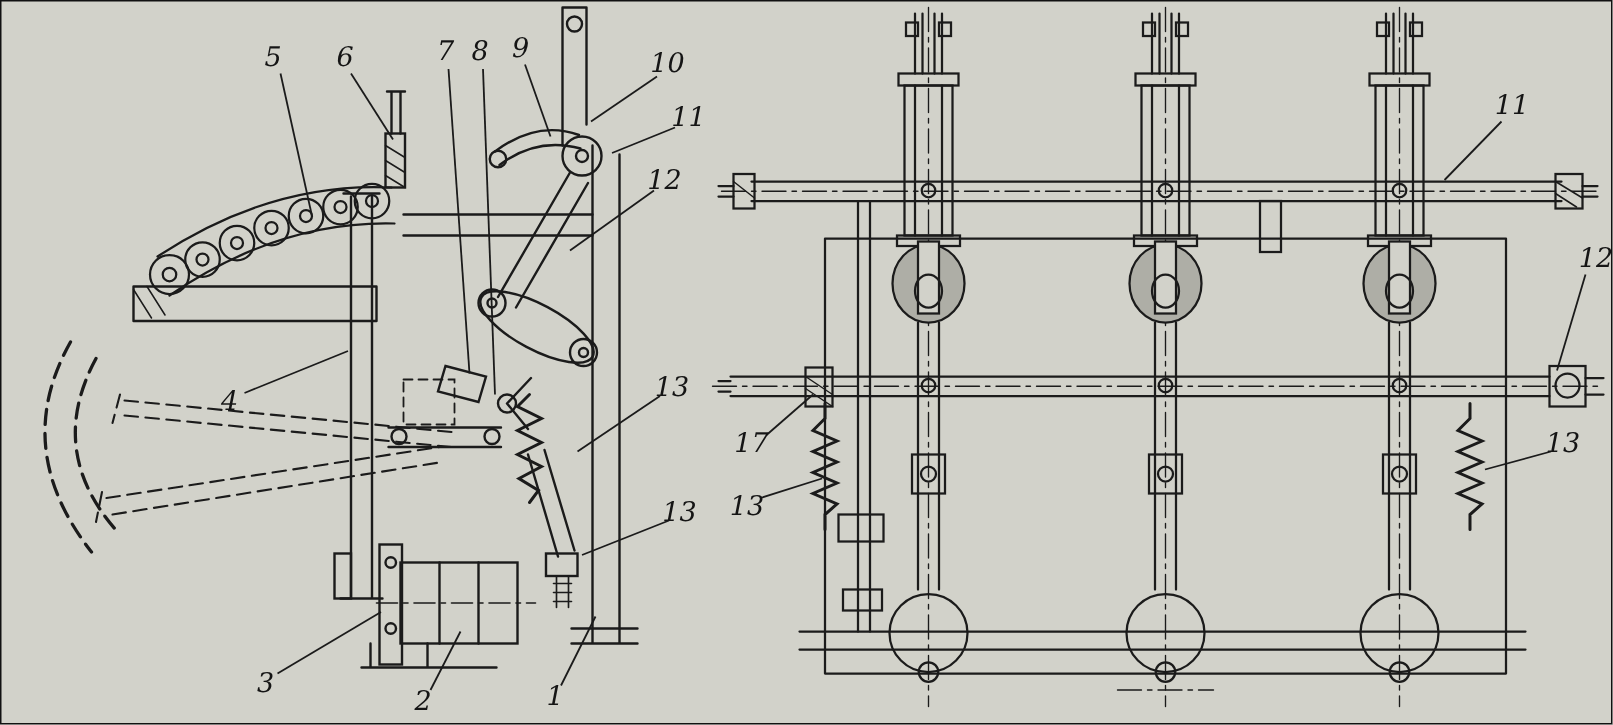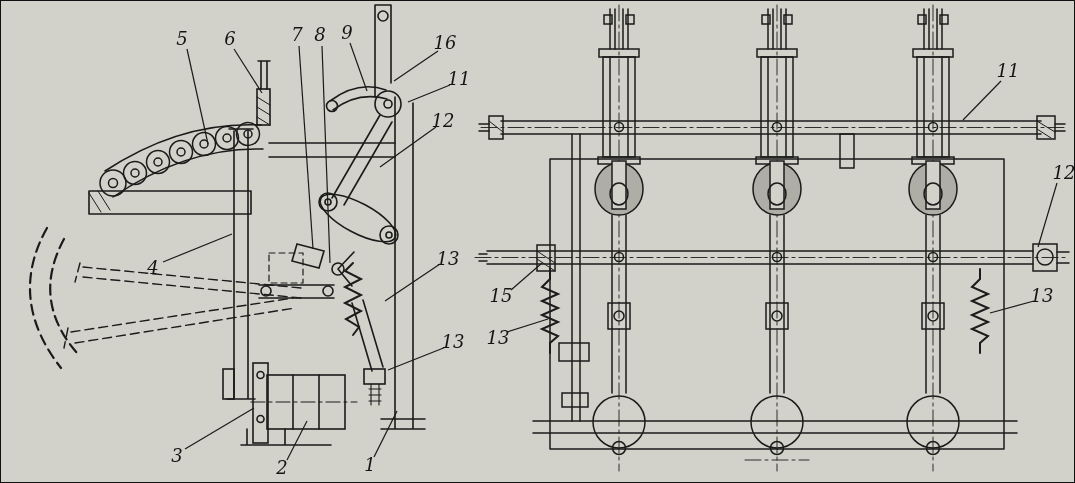--- a/index.html
+++ b/index.html
@@ -230,29 +230,29 @@
       <path d="M510,289 L541,262"></path>
       <path d="M506,331 L547,318"></path>
     </g>
   </svg>
 
   <div class="callout" style="left:181px;top:38px">5</div>
   <div class="callout" style="left:229px;top:38px">6</div>
   <div class="callout" style="left:296px;top:34px">7</div>
   <div class="callout" style="left:319px;top:34px">8</div>
   <div class="callout" style="left:346px;top:32px">9</div>
-  <div class="callout" style="left:444px;top:42px">16</div>
+  <div class="callout" style="left:444px;top:42px">10</div>
   <div class="callout" style="left:458px;top:78px">11</div>
   <div class="callout" style="left:442px;top:120px">12</div>
   <div class="callout" style="left:447px;top:258px">13</div>
   <div class="callout" style="left:452px;top:341px">13</div>
   <div class="callout" style="left:152px;top:267px">4</div>
   <div class="callout" style="left:176px;top:455px">3</div>
   <div class="callout" style="left:281px;top:467px">2</div>
   <div class="callout" style="left:369px;top:464px">1</div>
 
   <div class="callout" style="left:1007px;top:70px">11</div>
   <div class="callout" style="left:1063px;top:172px">12</div>
   <div class="callout" style="left:1041px;top:295px">13</div>
-  <div class="callout" style="left:500px;top:295px">15</div>
+  <div class="callout" style="left:500px;top:295px">17</div>
   <div class="callout" style="left:497px;top:337px">13</div>
 
 </div>
 
 </body></html>

